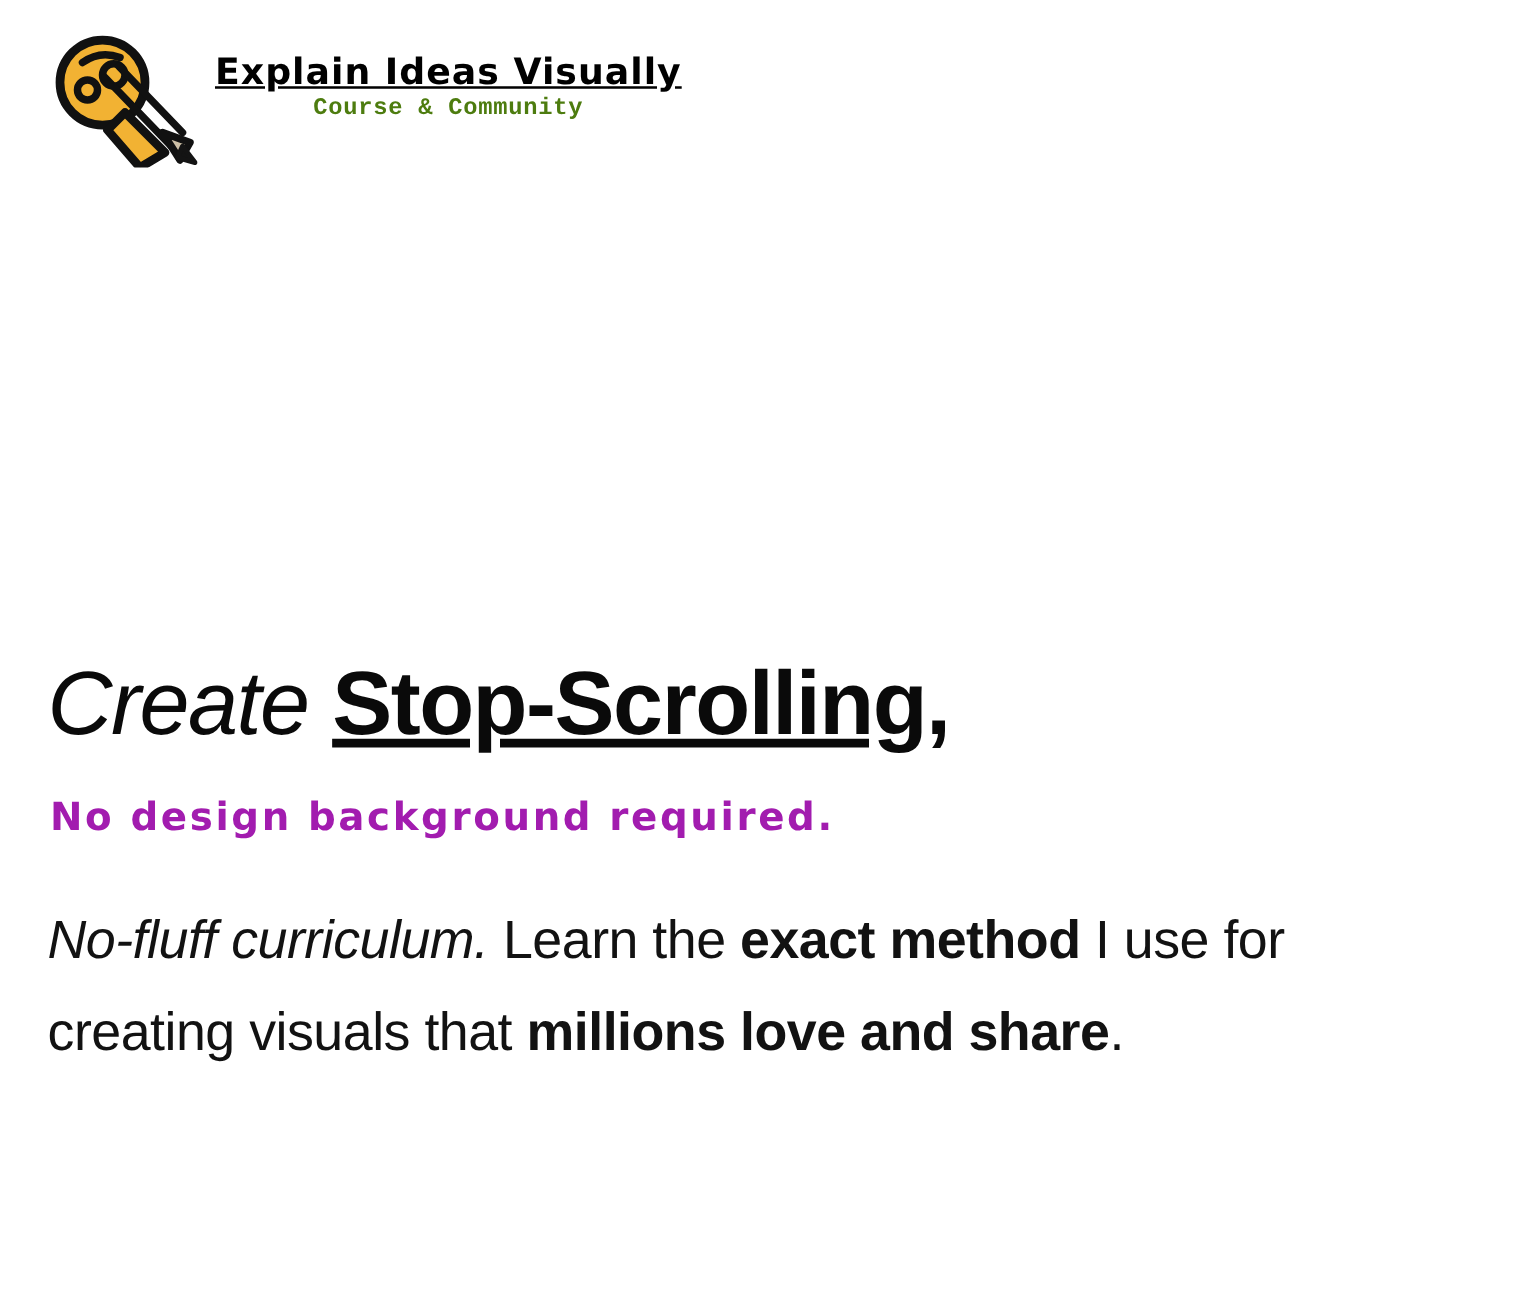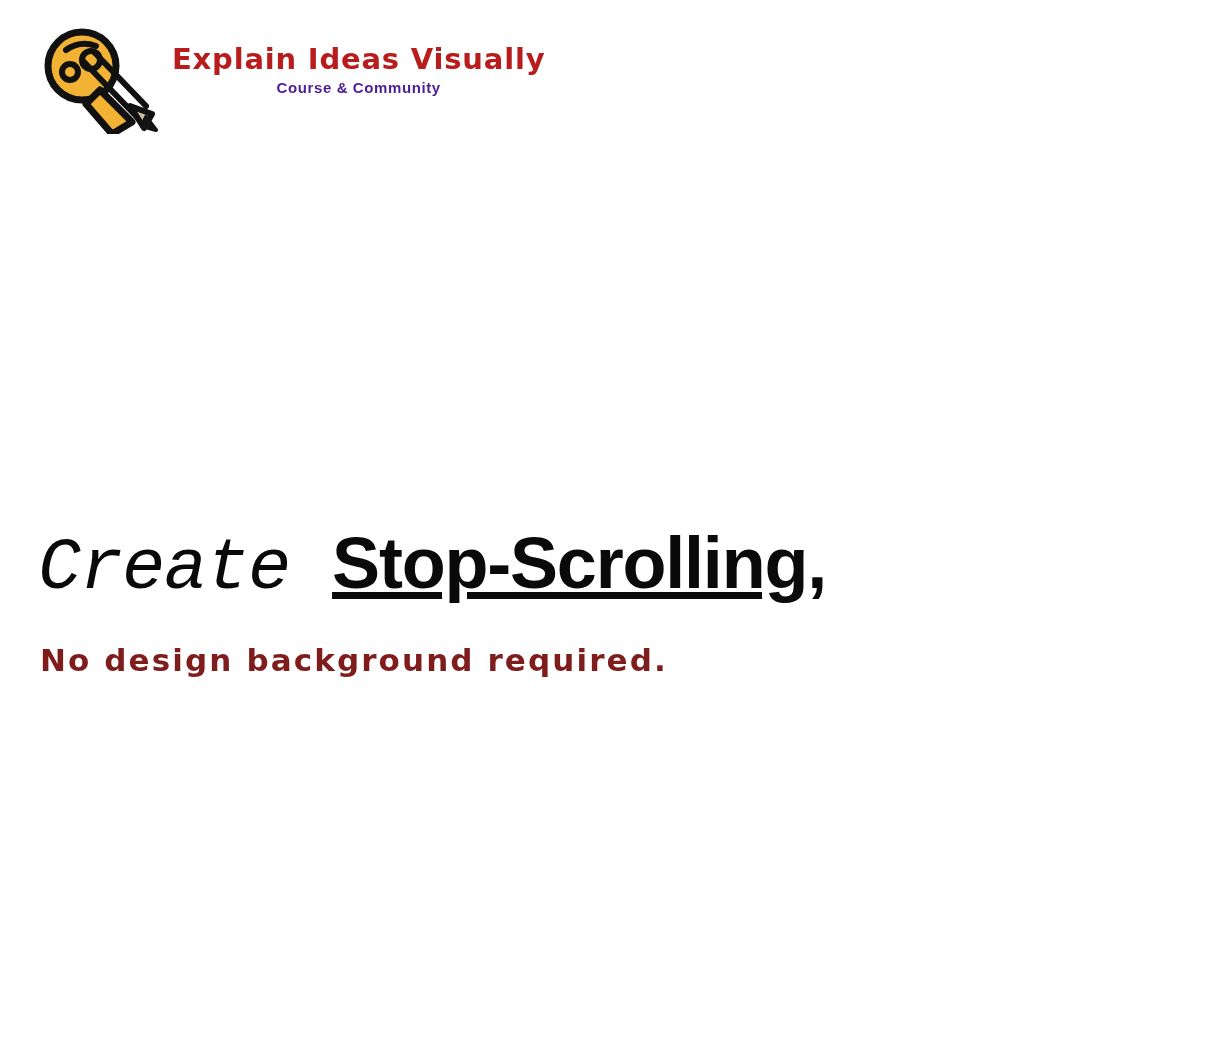--- a/index.html
+++ b/index.html
@@ -48,31 +48,32 @@
     justify-content: center;
     padding-bottom: 16px;
   }
 
   .brand-title {
     font-family: "DejaVu Sans", sans-serif;
     font-weight: 700;
     font-size: 29px;
     line-height: 1.05;
     letter-spacing: 0.8px;
-    color: #b91c1c;
+    color: #000000;
     white-space: nowrap;
+    text-decoration: underline;
   }
 
   .brand-subtitle {
-    font-family: Liberation Sans, sans-serif;
+    font-family: Liberation Mono, monospace;
     font-weight: 700;
-    font-size: 15px;
+    font-size: 19px;
     line-height: 1.15;
     letter-spacing: 0.6px;
-    color: #4c1d95;
+    color: #4d7c0f;
     white-space: nowrap;
     margin-top: 4px;
   }
 
   
   .hero {
     position: absolute;
     left: 38px;
     top: 508px;
     width: 1140px;
@@ -83,36 +84,35 @@
     font-family: "Liberation Sans", sans-serif;
     font-size: 72px;
     line-height: 110px;
     letter-spacing: -1.2px;
     color: #0a0a0a;
     font-weight: 400;
   }
   .headline .hl-italic {
     font-style: italic;
     font-weight: 400;
-    font-family: Liberation Mono, monospace;
   }
   .headline .hl-bold {
     font-style: normal;
     font-weight: 700;
     text-decoration: underline;
   }
 
   .kicker {
     margin: 18px 0 0 2px;
     font-family: "DejaVu Sans", sans-serif;
     font-size: 31px;
     font-weight: 700;
     letter-spacing: 2.1px;
     line-height: 1.2;
-    color: #7f1d1d;
+    color: #a21caf;
   }
 
   .lede {
     margin: 42px 0 0 0;
     font-family: "Liberation Sans", sans-serif;
     font-size: 43px;
     line-height: 74px;
     letter-spacing: -0.4px;
     color: #121212;
     font-weight: 400;
@@ -159,15 +159,18 @@
 
     <h1 class="headline">
       <span class="hl-line">
         <span class="hl-italic">Create </span><span class="hl-bold">Stop-Scrolling,</span>
       </span>
       <br>
     </h1>
 
     <p class="kicker">No design background required.</p>
 
+    <p class="lede">
+      <span class="ld-italic">No-fluff curriculum.</span><span class="ld-reg"> Learn the </span><span class="ld-bold">exact method</span><span class="ld-reg"> I use for creating visuals that </span><span class="ld-bold">millions love and share</span><span class="ld-reg">.</span>
+    </p>
 
   </div>
 </div>
 
 </body></html>

